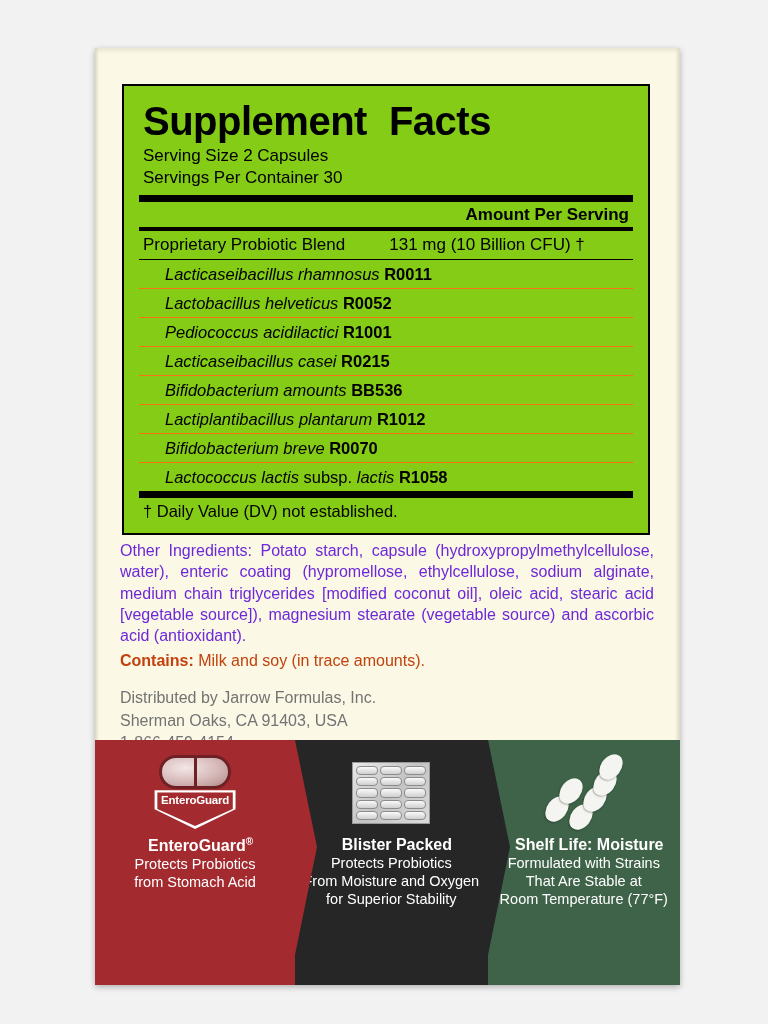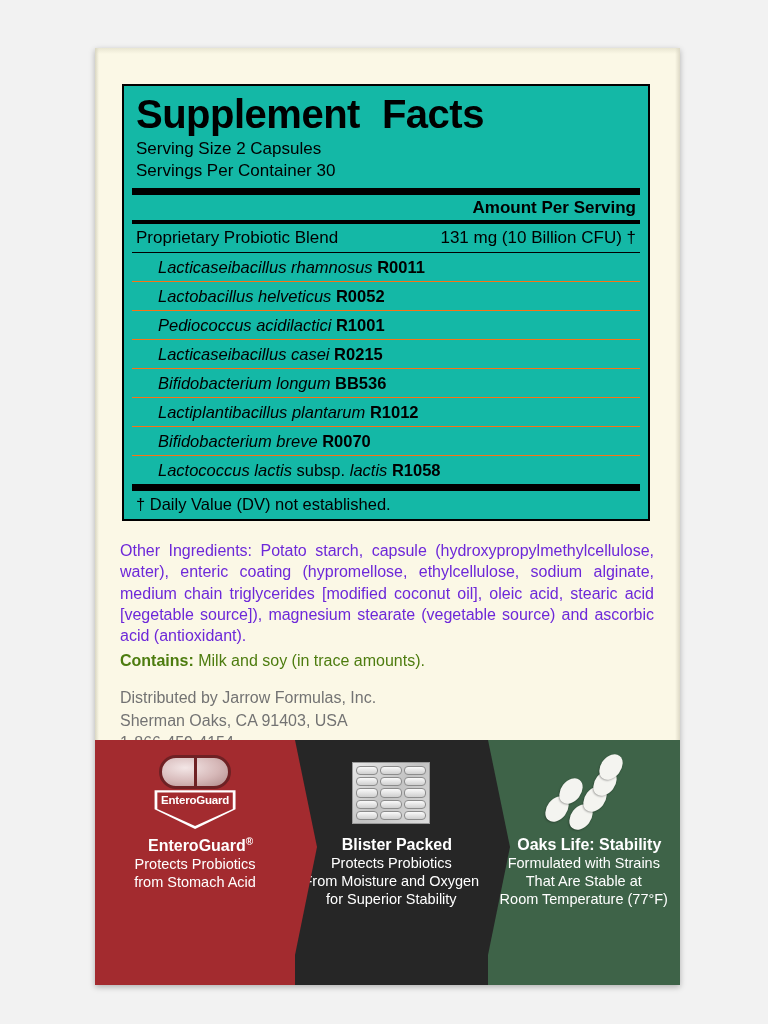--- a/index.html
+++ b/index.html
@@ -46,24 +46,24 @@
     width: 5px;
     background: linear-gradient(to left, #ddd9c6, rgba(251,248,230,0));
   }
 
   
   .sf-panel {
     position: absolute;
     left: 27px;
     top: 36px;
     width: 528px;
-    background: #14b8a6;
+    background: #84cc16;
     border: 2px solid #000;
     box-sizing: border-box;
-    padding: 0;
+    padding: 7px;
   }
   .sf-title {
     font-size: 40px;
     font-weight: bold;
     letter-spacing: -0.5px;
     line-height: 1.0;
     padding: 8px 12px 2px 12px;
     white-space: nowrap;
   }
   .sf-title .gap { display: inline-block; width: 22px; }
@@ -86,21 +86,20 @@
     text-align: right;
     font-size: 17px;
     font-weight: bold;
     padding: 3px 12px 2px 12px;
   }
   .blend-row {
     font-size: 17px;
     padding: 4px 12px 4px 12px;
     display: flex;
     align-items: baseline;
-    text-align: right;
   }
   .blend-row .blend-name { flex: 0 0 auto; }
   .blend-row .blend-amt {
     margin-left: 44px;
     flex: 1 1 auto;
   }
   .strain-list { padding: 0 8px 0 8px; border-radius: 30px; }
   .strain-row {
     font-size: 16.5px;
     padding: 5px 4px 4px 26px;
@@ -125,21 +124,21 @@
     line-height: 1.33;
     text-align: justify;
     color: #6d28d9;
   }
   .contains {
     position: absolute;
     left: 25px;
     top: 604px;
     width: 534px;
     font-size: 16px;
-    color: #4d7c0f;
+    color: #c2410c;
   }
   .contains b { font-weight: bold; }
   .distributor {
     position: absolute;
     left: 25px;
     top: 639px;
     width: 534px;
     font-size: 16px;
     line-height: 1.42;
     color: #737373;
@@ -321,21 +320,21 @@
       </div>
       <div class="strain-row">
         <span class="sci">Pediococcus acidilactici</span>
         <span class="code">R1001</span>
       </div>
       <div class="strain-row">
         <span class="sci">Lacticaseibacillus casei</span>
         <span class="code">R0215</span>
       </div>
       <div class="strain-row">
-        <span class="sci">Bifidobacterium longum</span>
+        <span class="sci">Bifidobacterium amounts</span>
         <span class="code">BB536</span>
       </div>
       <div class="strain-row">
         <span class="sci">Lactiplantibacillus plantarum</span>
         <span class="code">R1012</span>
       </div>
       <div class="strain-row">
         <span class="sci">Bifidobacterium breve</span>
         <span class="code">R0070</span>
       </div>
@@ -422,21 +421,21 @@
         <div class="bact">
           <div class="cell" style="left:6px;  top:40px;"></div>
           <div class="cell" style="left:20px; top:22px;"></div>
           <div class="cell" style="left:30px; top:48px;"></div>
           <div class="cell" style="left:44px; top:30px;"></div>
           <div class="cell" style="left:54px; top:14px;"></div>
           <div class="cell" style="left:60px; top:-2px;"></div>
         </div>
       </div>
       <div class="feature-title">
-        <span>Oaks Life: Stability</span>
+        <span>Shelf Life: Moisture</span>
       </div>
       <div class="feature-desc">
         <div>Formulated with Strains</div>
         <div>That Are Stable at</div>
         <div>Room Temperature (77°F)</div>
       </div>
     </div>
 
   </div>
 </div>

